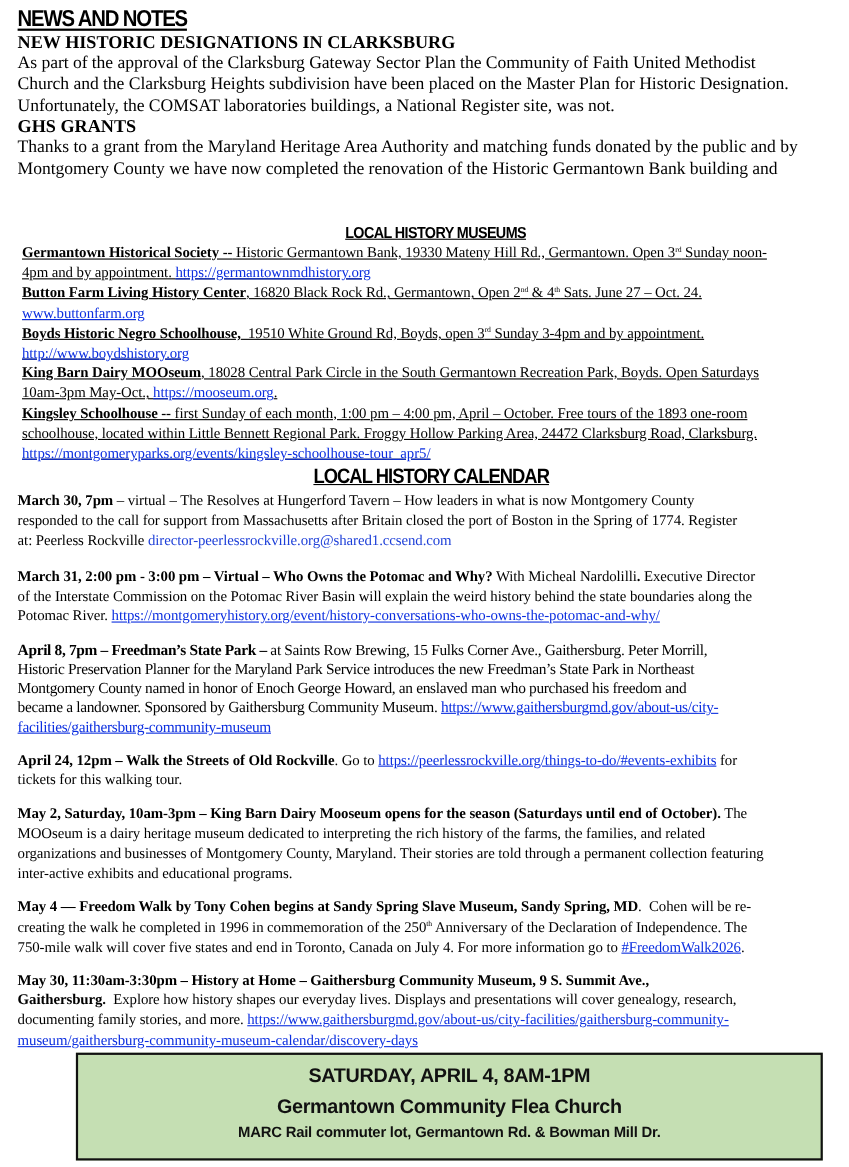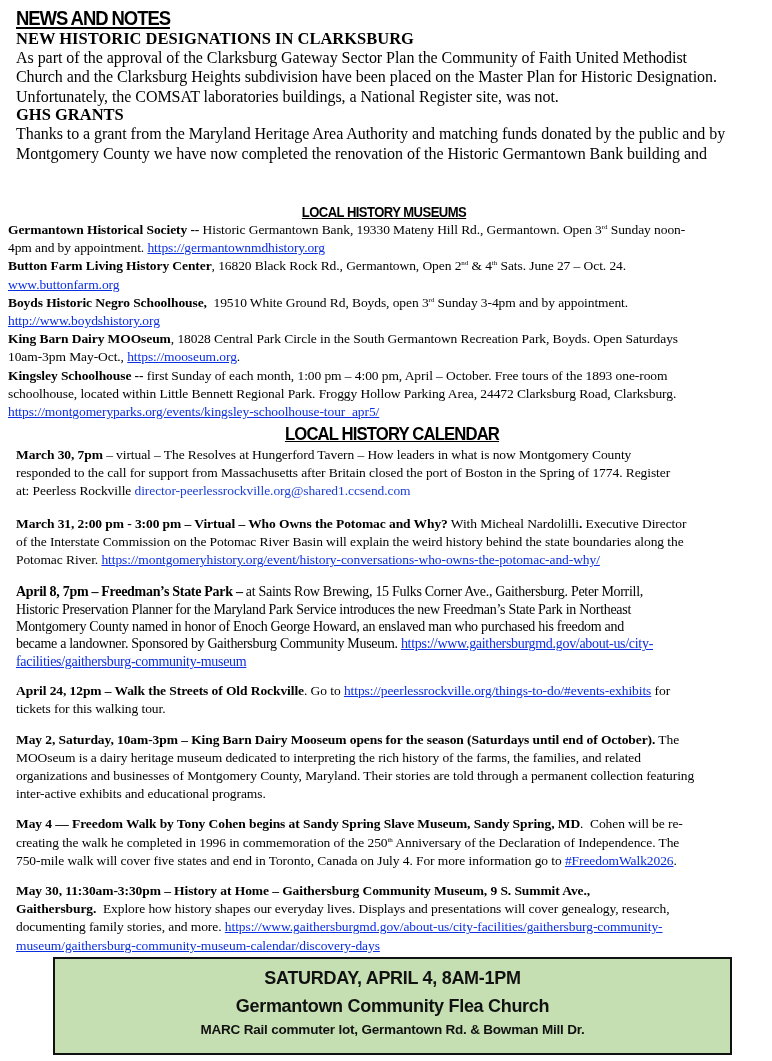--- a/index.html
+++ b/index.html
@@ -15,38 +15,38 @@
     .news { position: absolute; left: 16px; top: 6px; width: 752px; }
     .news-title {
       font-family: "Liberation Sans Narrow", "Liberation Sans", sans-serif;
       font-weight: bold; font-size: 21px; text-decoration: underline;
       letter-spacing: -1.2px; line-height: 24px; transform: scaleX(0.88); transform-origin: left;
       display: inline-block;
     }
     .news-sub { font-weight: bold; font-size: 16.5px; line-height: 19px; margin-top: -1px; }
     .news-p { font-size: 16px; line-height: 19.4px; margin: 0; letter-spacing: -0.05px; }
 
-    .museums { position: absolute; left: 8px; top: 204px; width: 752px; }
+    .museums { position: absolute; left: 20px; top: 204px; width: 752px; }
     .sec-title {
       text-align: center; font-weight: bold; text-decoration: underline;
       font-family: "Liberation Sans", sans-serif;
     }
     .museums .sec-title { font-size: 14.5px; line-height: 17px; letter-spacing: -0.6px; transform: scaleX(0.9); }
-    .museum { font-size: 13.5px; line-height: 18.2px; letter-spacing: -0.08px; }
+    .museum { font-size: 13.5px; line-height: 18.2px; letter-spacing: -0.08px; text-decoration: underline; }
     .museum b { font-weight: bold; }
 
     .calendar { position: absolute; left: 16px; top: 422px; width: 752px; }
     .calendar .sec-title { font-size: 19px; line-height: 24px; letter-spacing: -1px; transform: scaleX(0.88); margin-bottom: 0px; }
     .event { font-size: 13.5px; line-height: 18.2px; letter-spacing: -0.08px; }
     .event.big { font-size: 14px; line-height: 17.4px; letter-spacing: -0.3px; }
     .gap-1 { margin-top: 14px; }
     .gap-2 { margin-top: 12px; }
 
     .flea {
-      position: absolute; left: 53px; top: 957px; width: 675px; height: 94px;
+      position: absolute; left: 69px; top: 957px; width: 675px; height: 94px;
       background: #c5dfb3; border: 2px solid #111;
       font-family: "Liberation Sans", "DejaVu Sans", sans-serif;
       text-align: center; color: #111;
     }
     .flea-date { font-size: 18px; font-weight: bold; margin-top: 8px; line-height: 22px; letter-spacing: -0.3px; }
     .flea-title { font-size: 18px; font-weight: bold; margin-top: 6px; line-height: 22px; letter-spacing: -0.3px; }
     .flea-loc { font-size: 13.5px; font-weight: bold; margin-top: 4px; line-height: 17px; letter-spacing: -0.2px; }
   </style>
 </head>
 <body>

